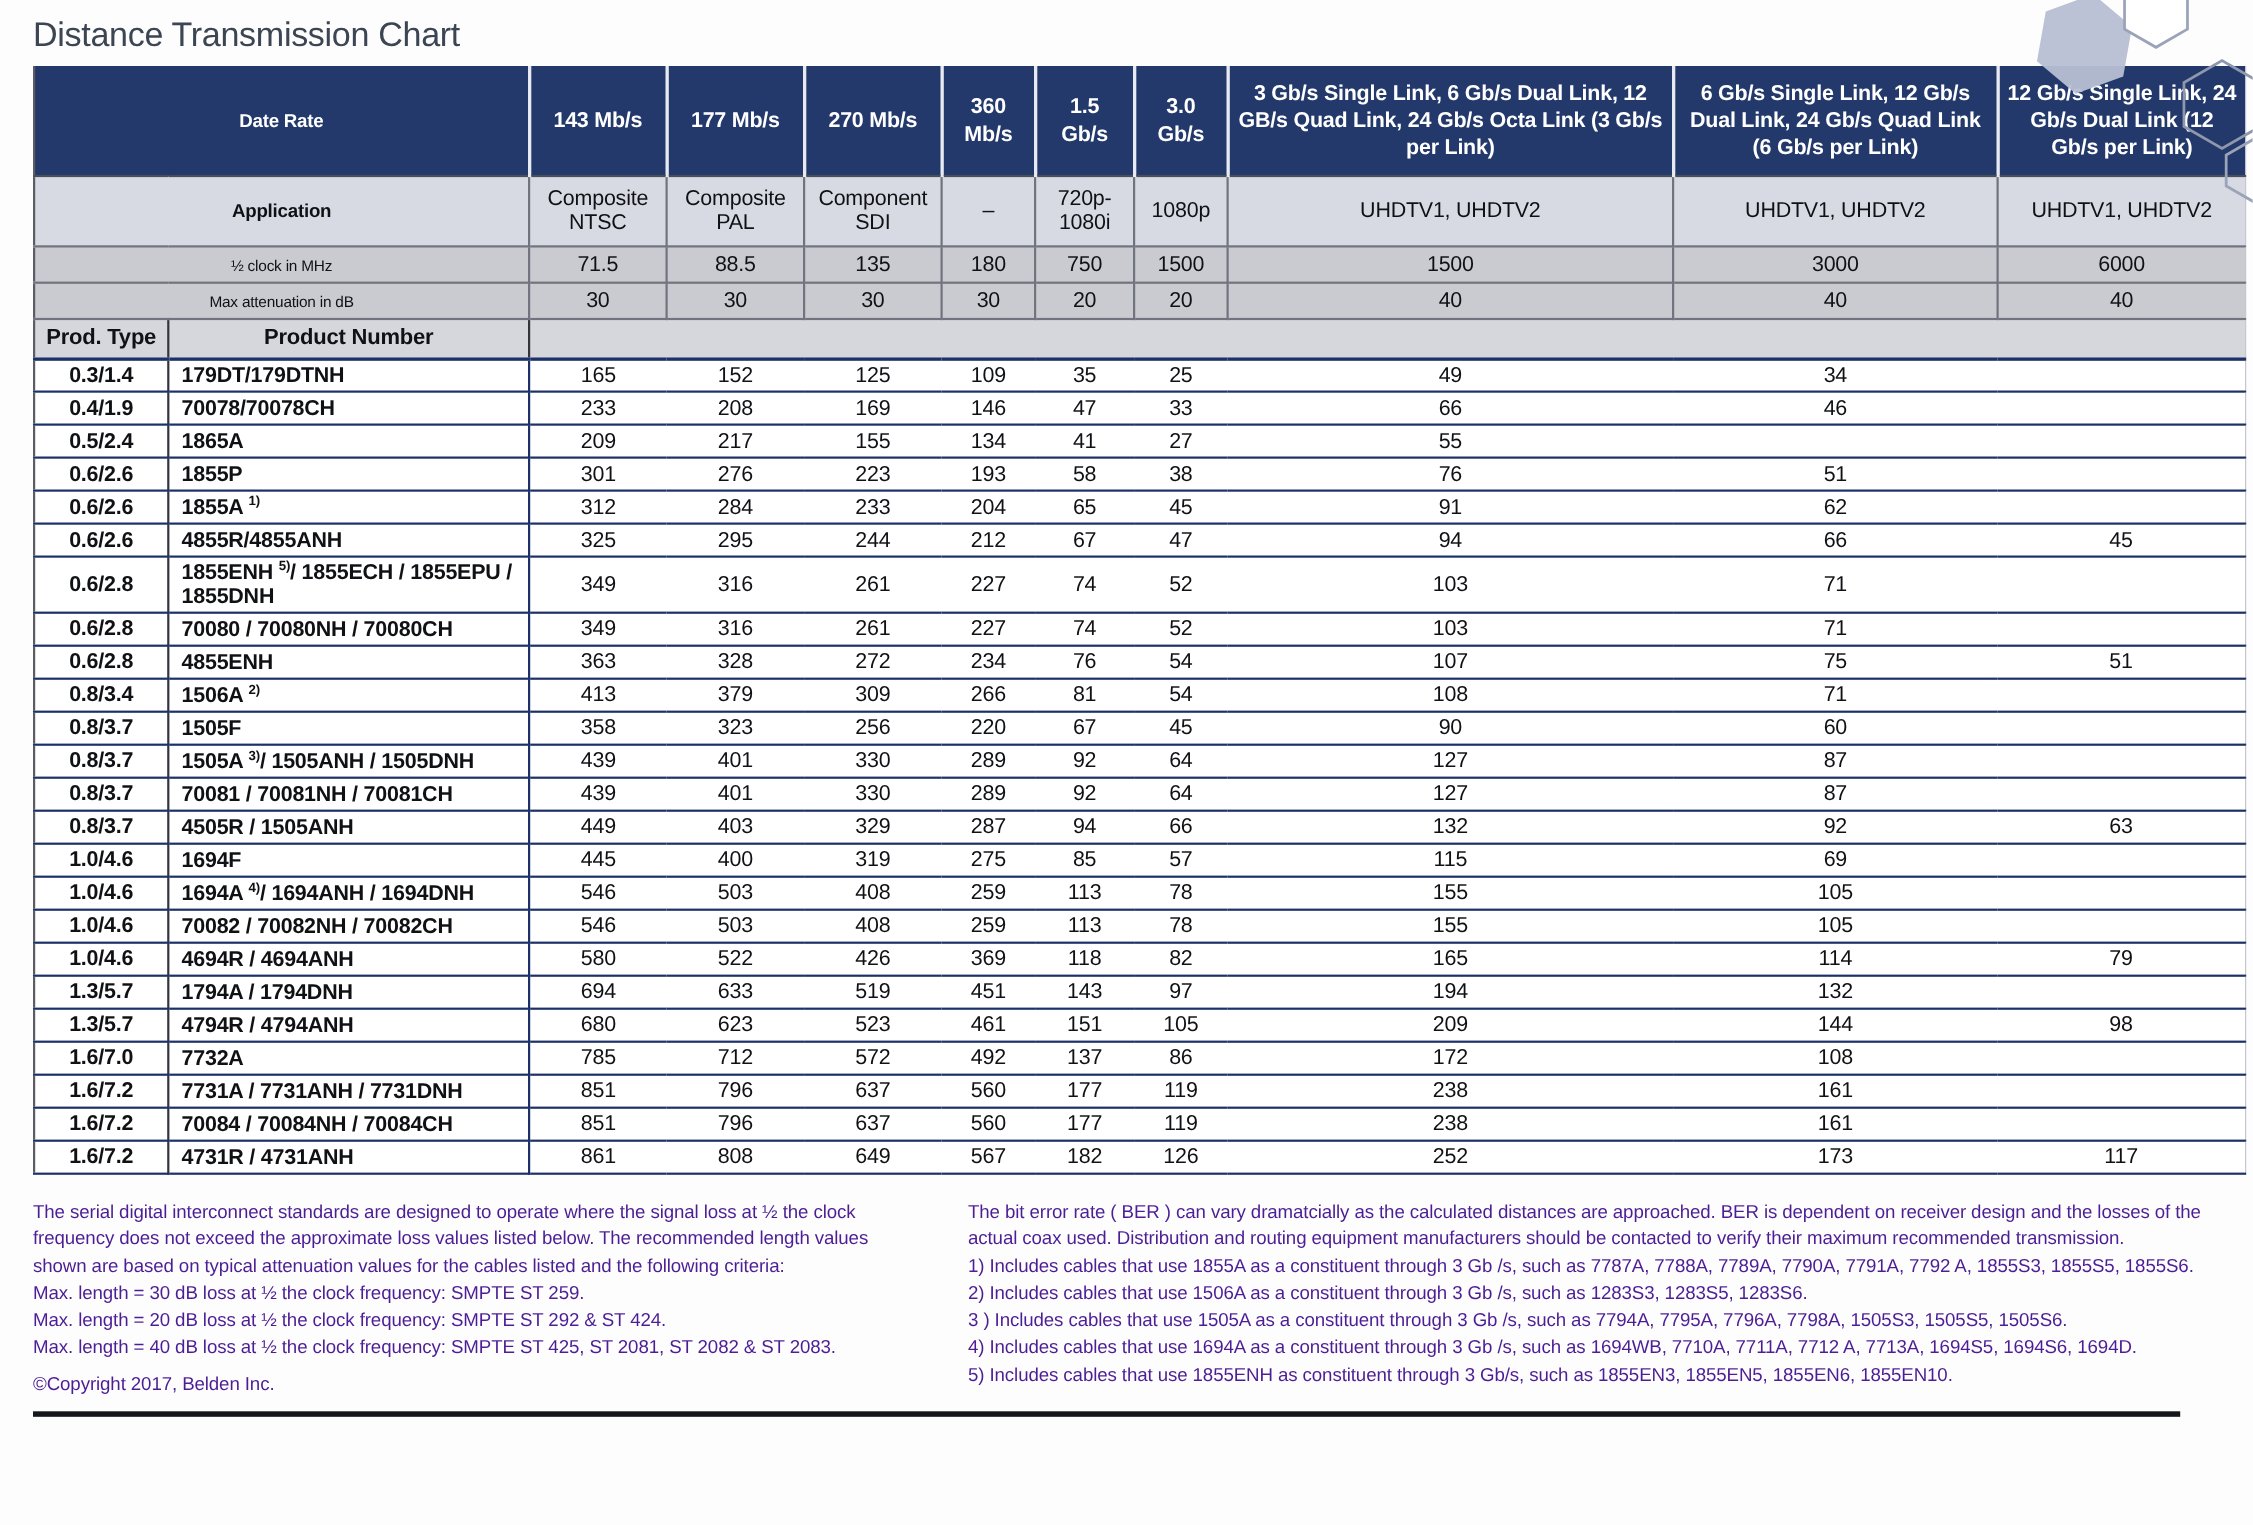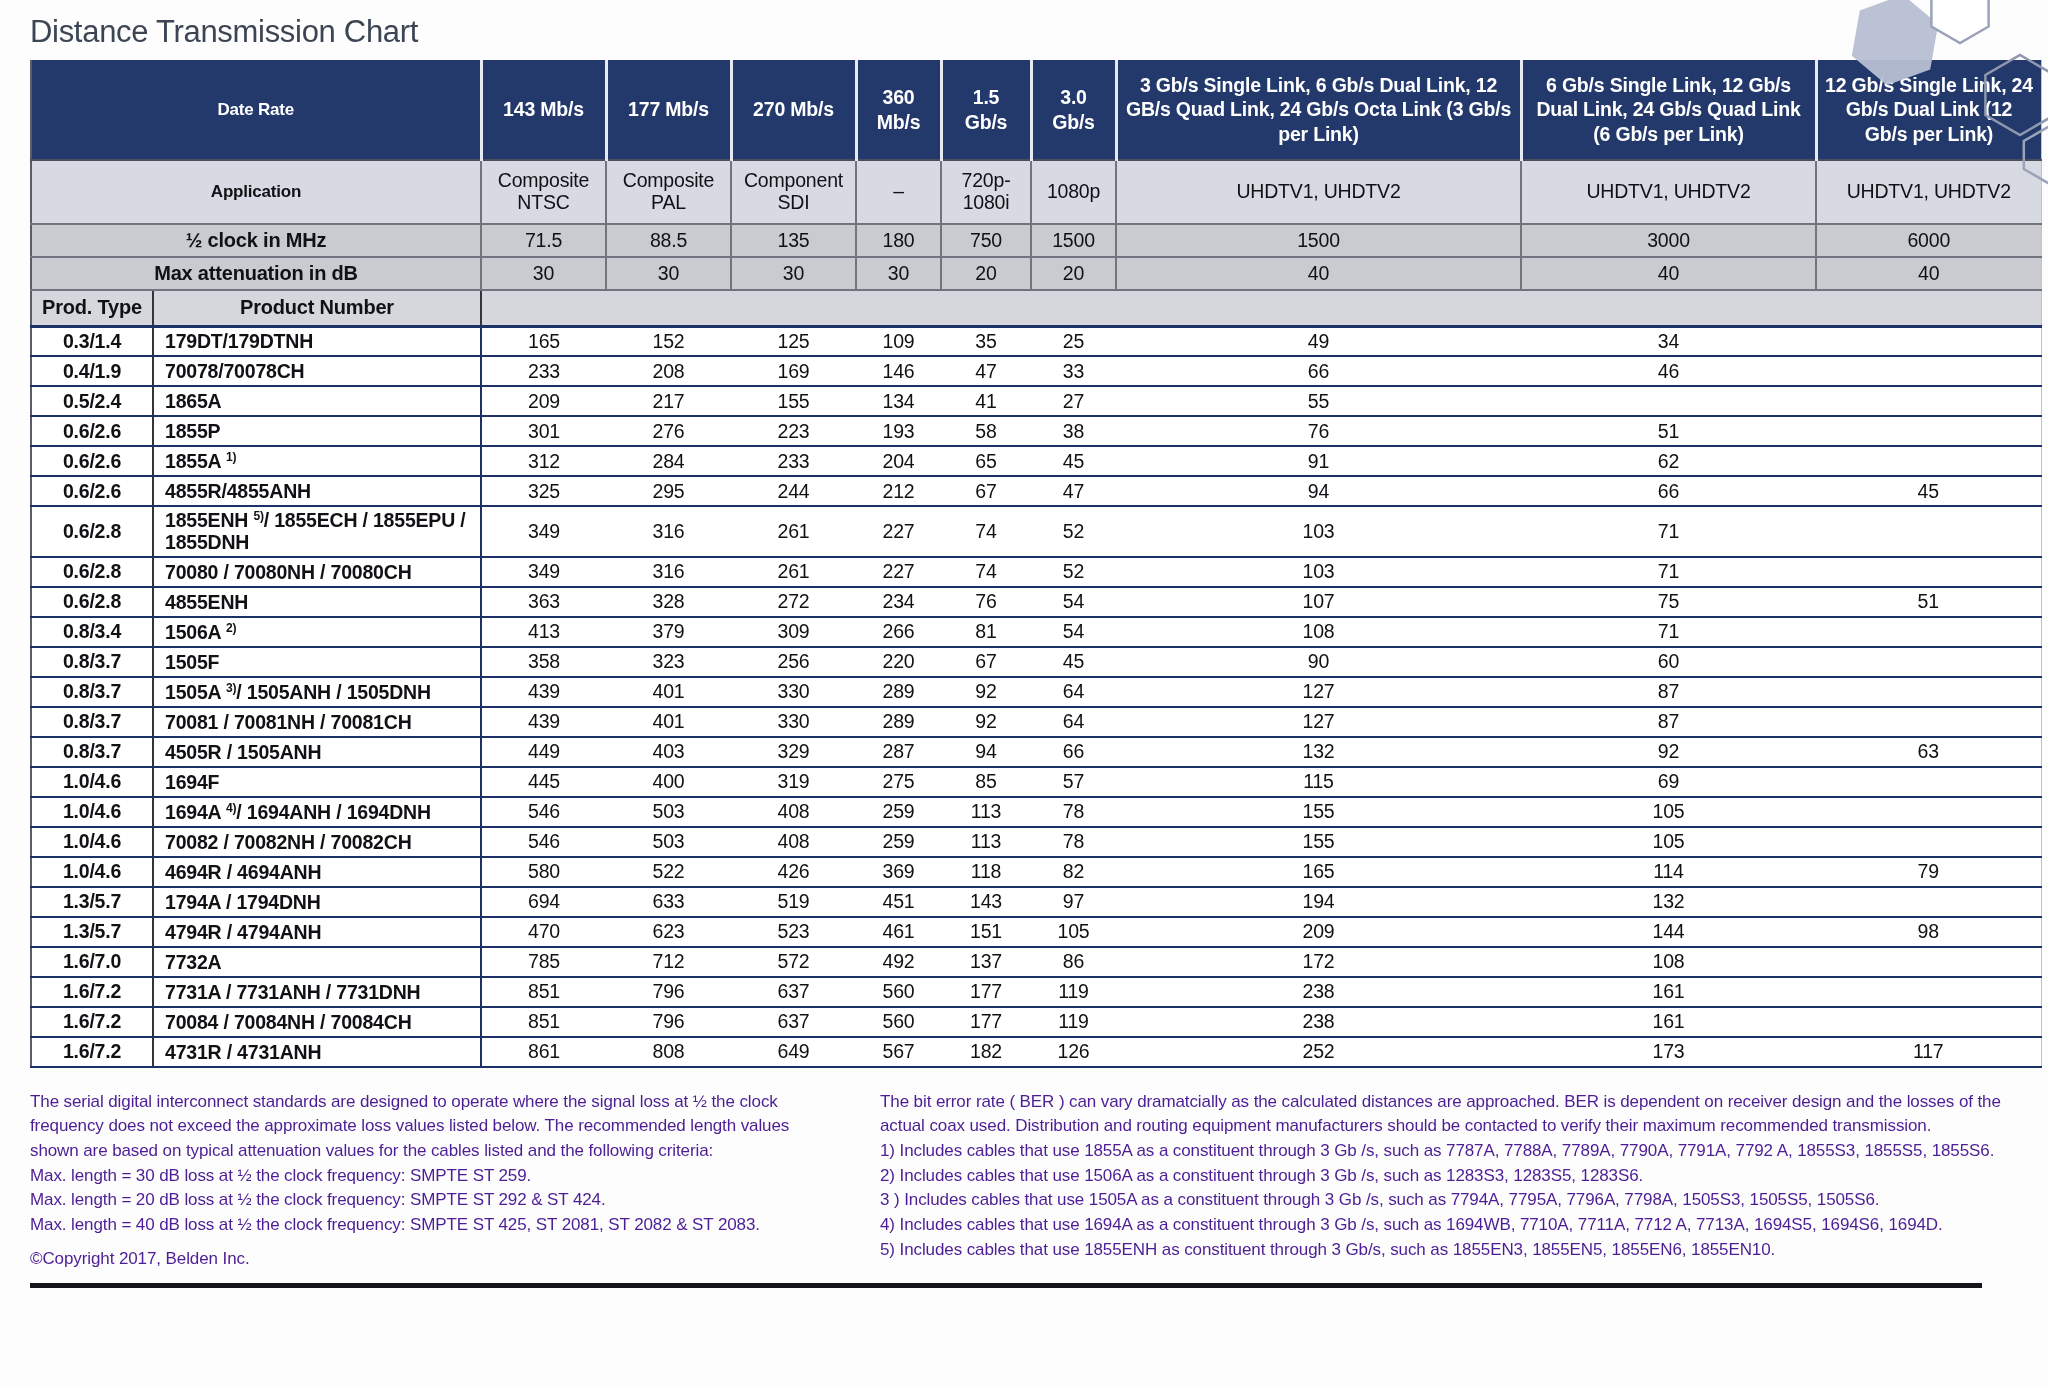--- a/index.html
+++ b/index.html
@@ -81,21 +81,21 @@
     font-size:19.5px;
     text-align:center;
     vertical-align:middle;
     height:33px;
     padding:1px 4px;
     border-right:2px solid var(--dark-sep);
     border-bottom:2px solid var(--dark-sep);
     font-weight:normal;
     letter-spacing:-0.2px;
   }
-  tr.r-clk th.lbl, tr.r-att th.lbl{font-weight:bold;font-size:20px;}
+  tr.r-clk th.lbl, tr.r-att th.lbl{font-weight:normal;font-size:14px;}
   tr.r-clk td:last-child, tr.r-att td:last-child{border-right:none;}
 
   tr.r-ph th{
     background:var(--ph-row);
     font-size:20px;
     font-weight:bold;
     text-align:center;
     vertical-align:middle;
     height:36px;
     padding:2px 4px;
@@ -478,21 +478,21 @@
         <td class="val-cell">451</td>
         <td class="val-cell">143</td>
         <td class="val-cell">97</td>
         <td class="val-cell">194</td>
         <td class="val-cell">132</td>
         <td class="val-cell"></td>
       </tr>
       <tr>
         <td class="pt-cell">1.3/5.7</td>
         <td class="pn-cell">4794R / 4794ANH</td>
-        <td class="val-cell">470</td>
+        <td class="val-cell">680</td>
         <td class="val-cell">623</td>
         <td class="val-cell">523</td>
         <td class="val-cell">461</td>
         <td class="val-cell">151</td>
         <td class="val-cell">105</td>
         <td class="val-cell">209</td>
         <td class="val-cell">144</td>
         <td class="val-cell">98</td>
       </tr>
       <tr>

